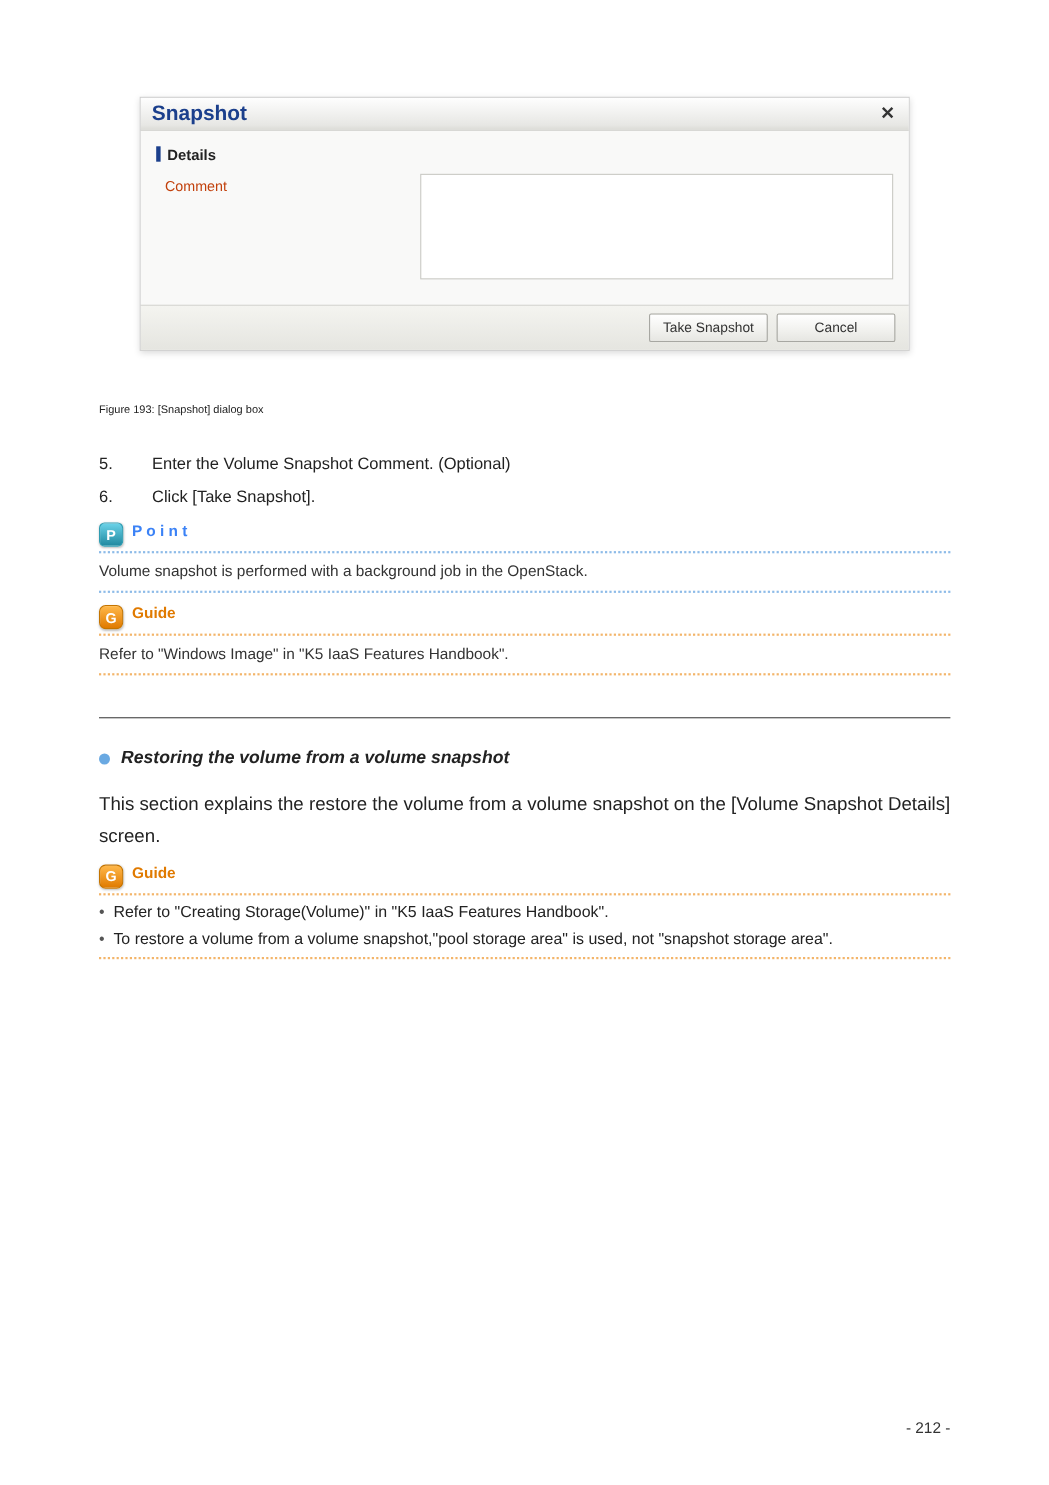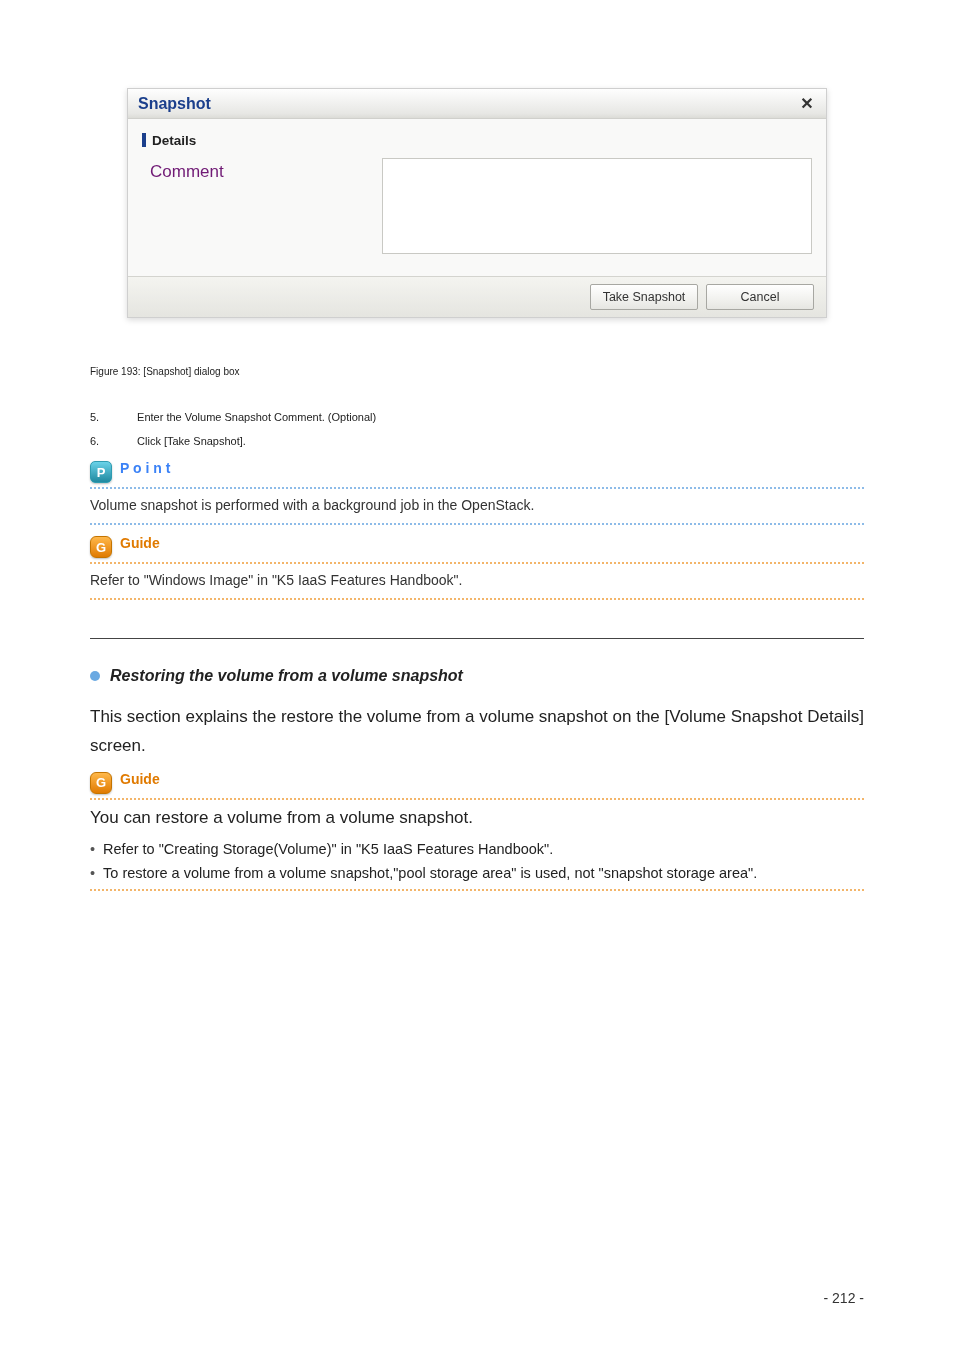--- a/index.html
+++ b/index.html
@@ -35,21 +35,21 @@
   .dialog-header {
     height: 30px;
     padding: 0 10px;
     display: flex;
     align-items: center;
     justify-content: space-between;
     background: linear-gradient(#fefefe, #e7e7e4 85%, #dcdcd7);
     border-bottom: 1px solid #d0d0cc;
   }
   .dialog-title {
-    font-size: 16px;
+    font-size: 19px;
     font-weight: bold;
     color: #1b3f8c;
     text-align: right;
   }
   .dialog-close {
     width: 18px; height: 18px;
     display: flex; align-items: center; justify-content: center;
     color: #333;
     font-size: 16px;
     font-weight: bold;
@@ -77,22 +77,22 @@
   }
   .form-row {
     display: flex;
     align-items: flex-start;
     gap: 10px;
   }
   .form-label {
     width: 230px;
     padding-left: 8px;
     padding-top: 4px;
-    font-size: 17px;
-    color: #701a75;
+    font-size: 13px;
+    color: #c2410c;
   }
   .form-input {
     flex: 1;
   }
   .form-textarea {
     width: 100%;
     height: 96px;
     resize: none;
     border: 1px solid #c9c9c4;
     background: #fff;
@@ -115,21 +115,21 @@
     background: linear-gradient(#ffffff, #f1f1ee 60%, #e6e6e2);
     font-size: 12.5px;
     color: #333;
     border-radius: 2px;
     cursor: pointer;
   }
 
   
   .steps {
     margin-top: 32px;
-    font-size: 11px;
+    font-size: 15px;
     line-height: 1.6;
     color: #222;
   }
   .step-line {
     margin-bottom: 6px;
   }
   .step-num {
     display: inline-block;
     width: 44px;
   }
@@ -306,21 +306,20 @@
   </div>
   <div class="subtext">This section explains the restore the volume from a volume snapshot on the [Volume Snapshot Details] screen.</div>
 
   <div class="note">
     <div class="icon icon-guide">G</div>
     <div class="note-body">
       <div class="note-tag-g">Guide</div>
     </div>
   </div>
   <hr class="dotted orange">
-  <div class="subtext">You can restore a volume from a volume snapshot.</div>
   <div class="bullet indent">
     <span>Refer to "Creating Storage(Volume)" in "K5 IaaS Features Handbook".</span>
   </div>
   <div class="bullet indent">
     <span>To restore a volume from a volume snapshot,"pool storage area" is used, not "snapshot storage area".</span>
   </div>
   <hr class="dotted orange">
 
   <div class="pageno">- 212 -</div>
 </div>

